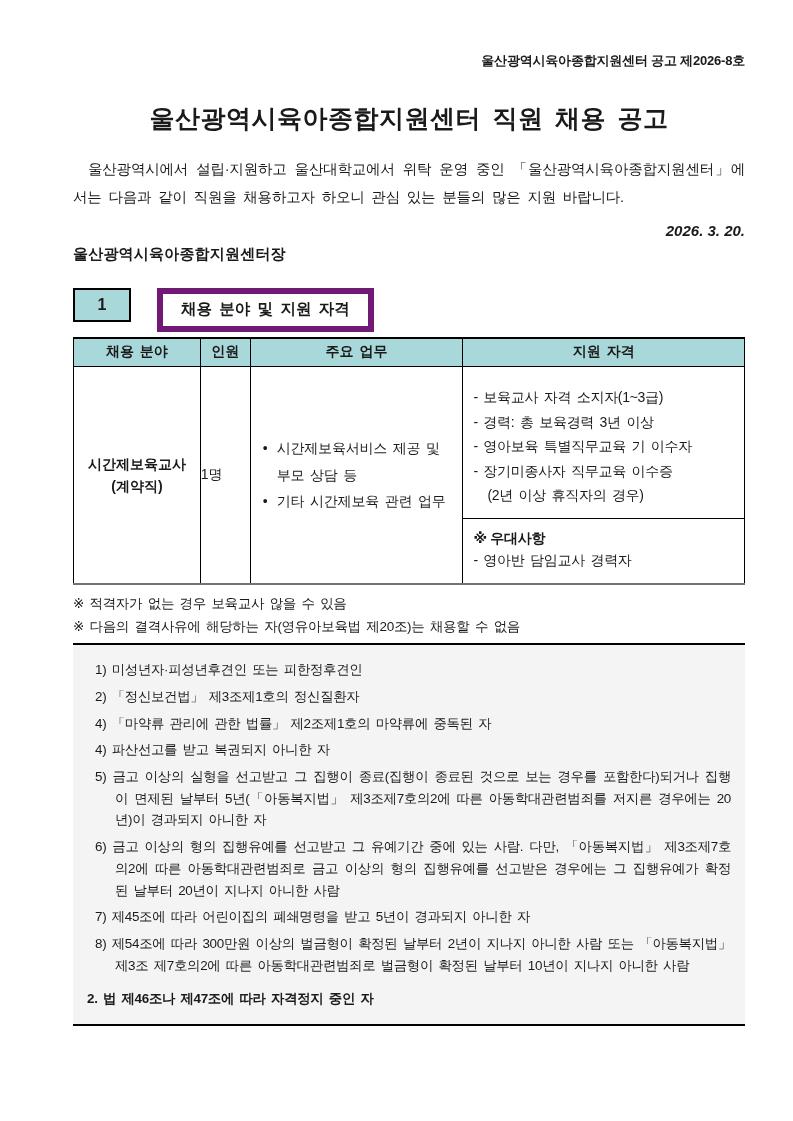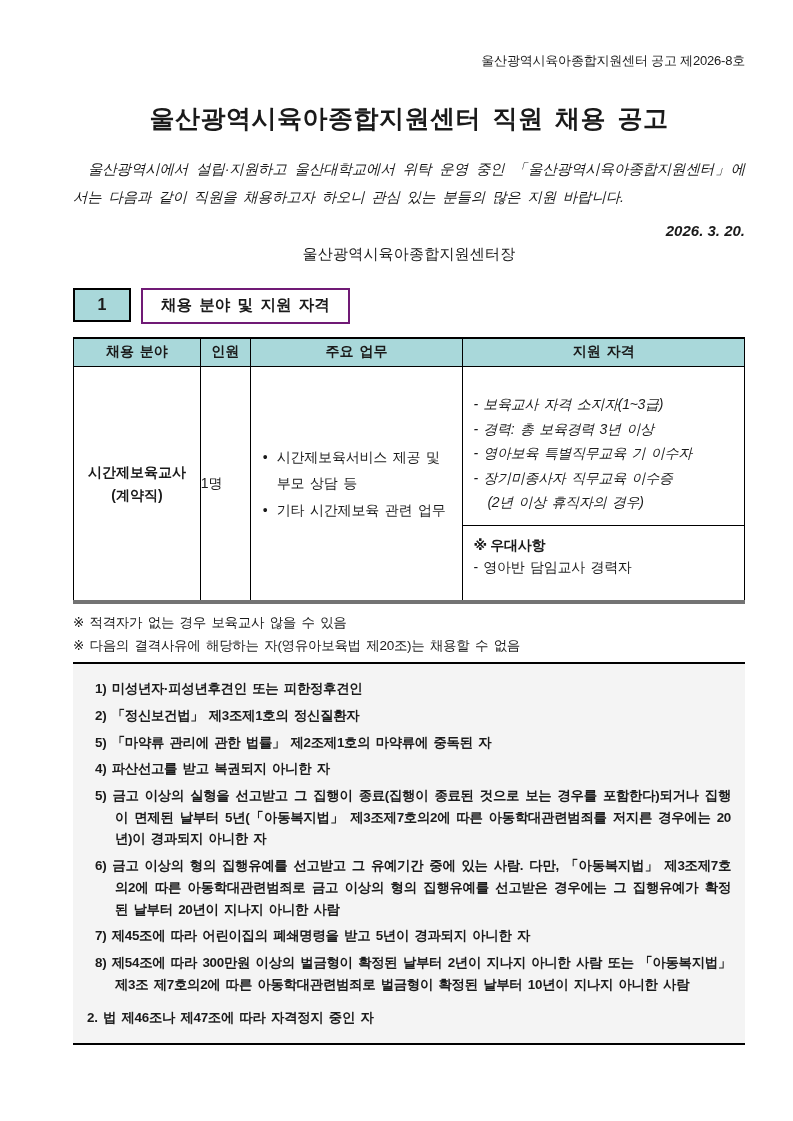--- a/index.html
+++ b/index.html
@@ -17,87 +17,87 @@
     overflow:hidden;
   }
   .page{
     width:793px;height:1121px;
     padding:52px 48px 0 73px;
   }
   
   .notice-no{
     text-align:right;
     font-size:13px;
-    font-weight:normal;
+    font-weight:bold;
     letter-spacing:-0.2px;
   }
   
   .doc-title{
     margin-top:32px;
     text-align:center;
     font-size:25px;
     font-weight:bold;
     letter-spacing:0.5px;
     word-spacing:4px;
   }
   
   .intro{
     margin-top:20px;
     font-size:14.5px;
     line-height:1.95;
     text-indent:15px;
     word-spacing:3px;
     letter-spacing:-0.2px;
     text-align:justify;
-    font-style:italic;
   }
   .date-line{
     margin-top:10px;
     text-align:right;
     font-size:15px;
     font-weight:bold;
     font-style:italic;
   }
   .signer-line{
     margin-top:6px;
-    text-align:center;
+    text-align:left;
     font-size:15px;
-    font-weight:normal;
+    font-weight:bold;
     letter-spacing:0.2px;
   }
   
   .section-head{
     margin-top:24px;
     display:flex;
     align-items:stretch;
     gap:10px;
     height:34px;
   }
   .section-num{
     width:58px;
     background:var(--accent-teal);
     border:2px solid #000;
     display:flex;align-items:center;justify-content:center;
     font-size:16px;font-weight:bold;
   }
   .section-title{
     background:#fff;
-    border:2px solid #701a75;
+    border:6px solid #701a75;
     display:flex;align-items:center;
     padding:16px 18px;
     font-size:15.5px;font-weight:bold;
     word-spacing:3px;
+    margin-left:16px;
   }
   
   table.recruit{
     margin-top:15px;
     width:672px;
     border-collapse:collapse;
     border-top:2.5px solid #000;
-    border-bottom:4px solid #737373;
+    border-bottom:2px solid #737373;
     font-size:14px;
   }
   table.recruit th, table.recruit td{
     border:1px solid #000;
   }
   table.recruit th{
     background:var(--accent-teal);
     font-weight:bold;
     height:29px;
     text-align:center;
@@ -123,27 +123,26 @@
     line-height:1.9;
     letter-spacing:-0.2px;
     word-spacing:2px;
   }
   .duty .bullet{
     width:14px;
     flex:none;
   }
   td.cell-qual{
     width:282px;
-    padding:25px 6px 10px 10px;
+    padding:18px 6px 10px 10px;
     vertical-align:middle;
     height:130px;
-    font-style:italic;
   }
   td.cell-pref{
-    padding:8px 6px 22px 10px;
+    padding:8px 6px 12px 10px;
     vertical-align:middle;
     height:66px;
   }
   .qual-line{
     line-height:1.75;
     letter-spacing:-0.3px;
     word-spacing:2px;
   }
   .qual-line.cont{
     padding-left:14px;
@@ -186,21 +185,20 @@
     text-indent:-17px;
   }
   .dq-sub{
     line-height:1.62;
     margin:5px 0 5px 8px;
     padding-left:20px;
     text-indent:-20px;
     letter-spacing:-0.3px;
     word-spacing:2px;
     text-align:justify;
-    font-weight:bold;
   }
   .dq-heading.spaced{margin-top:12px;}
 </style>
 </head>
 <body>
 
 <div class="page">
 
   <div class="notice-no">울산광역시육아종합지원센터 공고 제2026-8호</div>
 
@@ -258,21 +256,21 @@
     </table>
 
   <div class="notes">
     <div>※ 적격자가 없는 경우 보육교사 않을 수 있음</div>
     <div>※ 다음의 결격사유에 해당하는 자(영유아보육법 제20조)는 채용할 수 없음</div>
   </div>
 
   <div class="dq-box">
     <div class="dq-sub">1) 미성년자·피성년후견인 또는 피한정후견인</div>
     <div class="dq-sub">2) 「정신보건법」 제3조제1호의 정신질환자</div>
-    <div class="dq-sub">5) 「마약류 관리에 관한 법률」 제2조제1호의 마약류에 중독된 자</div>
+    <div class="dq-sub">4) 「마약류 관리에 관한 법률」 제2조제1호의 마약류에 중독된 자</div>
     <div class="dq-sub">4) 파산선고를 받고 복권되지 아니한 자</div>
     <div class="dq-sub">5) 금고 이상의 실형을 선고받고 그 집행이 종료(집행이 종료된 것으로 보는 경우를 포함한다)되거나 집행이 면제된 날부터 5년(「아동복지법」 제3조제7호의2에 따른 아동학대관련범죄를 저지른 경우에는 20년)이 경과되지 아니한 자</div>
     <div class="dq-sub">6) 금고 이상의 형의 집행유예를 선고받고 그 유예기간 중에 있는 사람. 다만, 「아동복지법」 제3조제7호의2에 따른 아동학대관련범죄로 금고 이상의 형의 집행유예를 선고받은 경우에는 그 집행유예가 확정된 날부터 20년이 지나지 아니한 사람</div>
     <div class="dq-sub">7) 제45조에 따라 어린이집의 폐쇄명령을 받고 5년이 경과되지 아니한 자</div>
     <div class="dq-sub">8) 제54조에 따라 300만원 이상의 벌금형이 확정된 날부터 2년이 지나지 아니한 사람 또는 「아동복지법」 제3조 제7호의2에 따른 아동학대관련범죄로 벌금형이 확정된 날부터 10년이 지나지 아니한 사람</div>
     <div class="dq-heading spaced">2. 법 제46조나 제47조에 따라 자격정지 중인 자</div>
   </div>
 
 </div>
 

